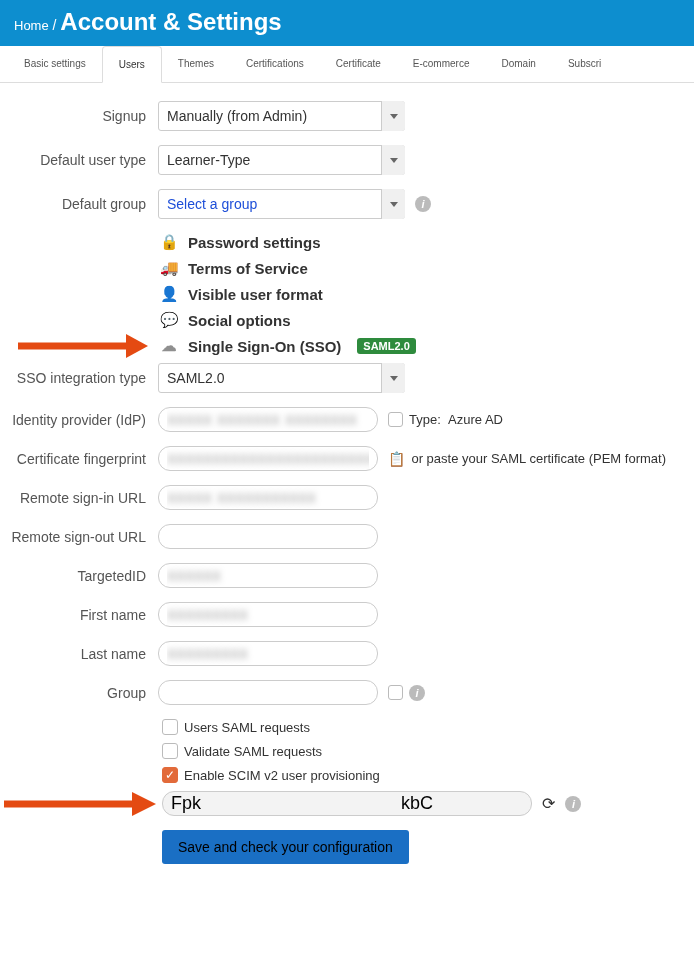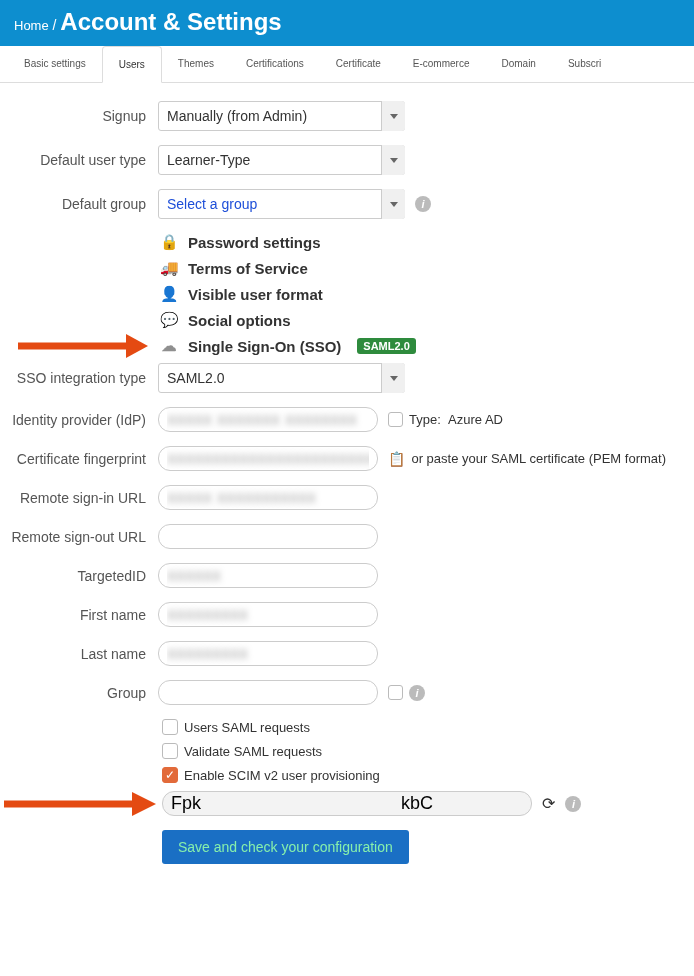--- a/index.html
+++ b/index.html
@@ -162,21 +162,21 @@
     position: relative;
   }
   .scim-row input {
     width: 370px;
     background: #f3f3f3;
   }
   .refresh-ico { color: #333; font-size: 16px; cursor: pointer; }
   .save-btn {
     margin-left: 162px;
     background: #1a6fc4;
-    color: #86efac;
+    color: #000000;
     border: none;
     padding: 9px 16px;
     border-radius: 3px;
     font-size: 14px;
     cursor: pointer;
   }
   .caret-down { display:inline-block; width:0; height:0; border-left:4px solid transparent; border-right:4px solid transparent; border-top:5px solid #666; }
 </style>
 </head>
 <body>

